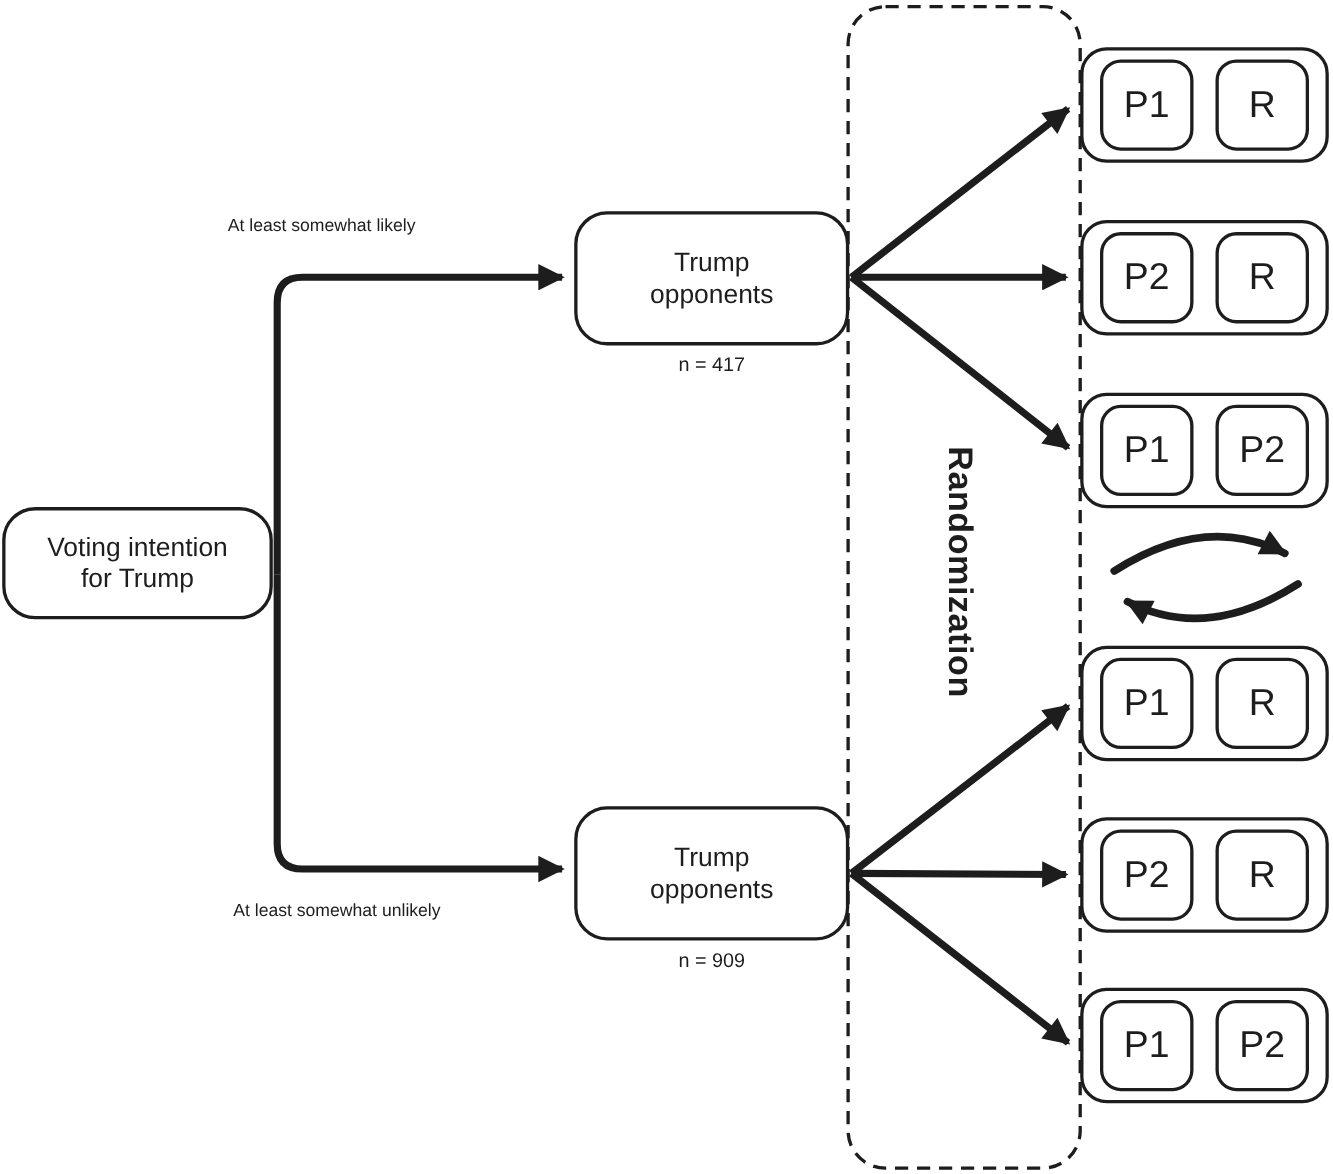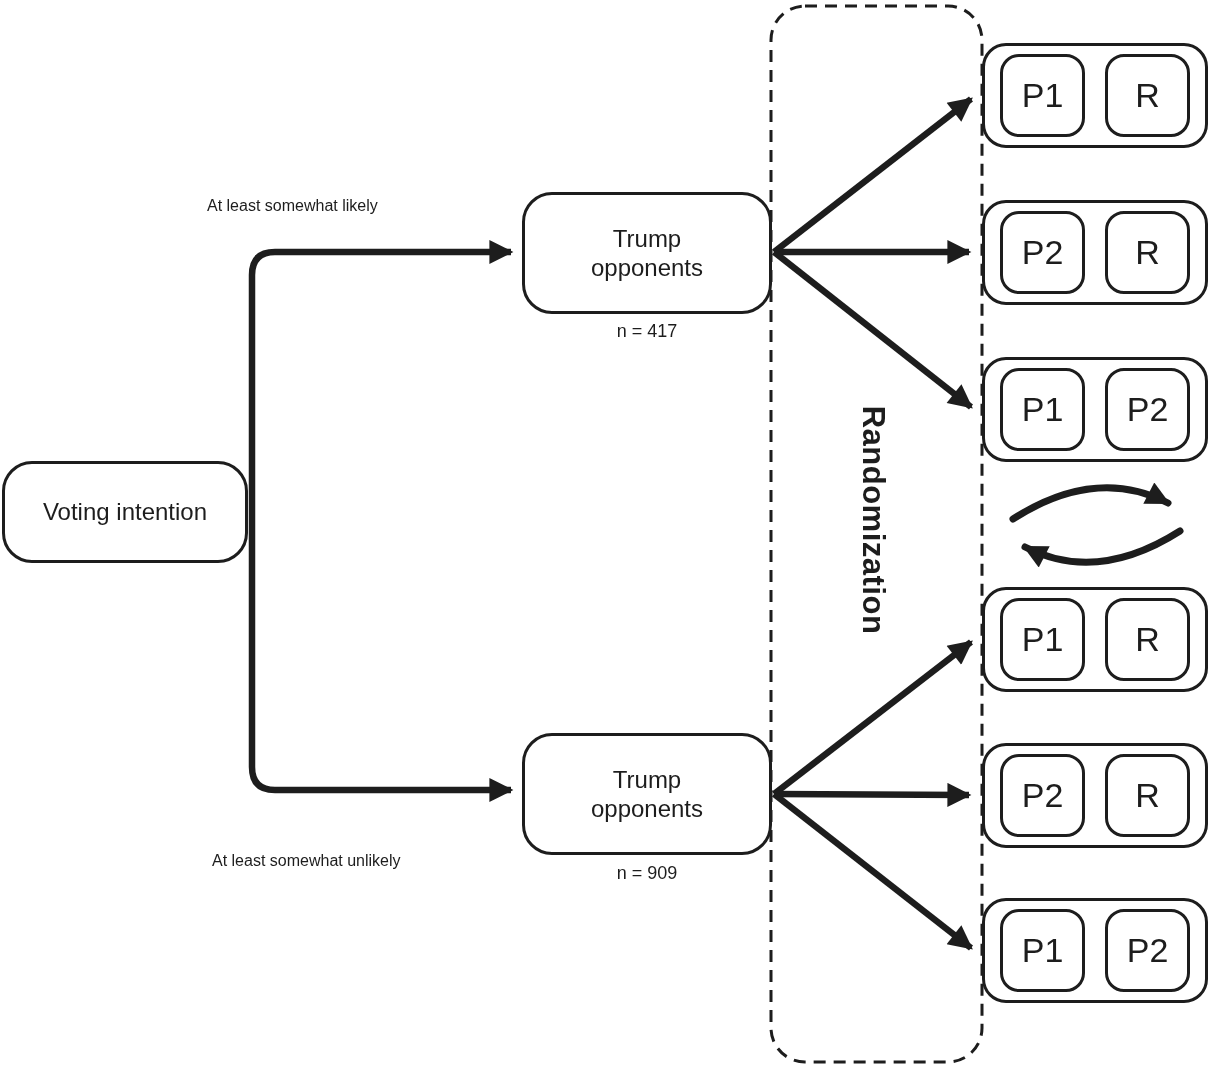--- a/index.html
+++ b/index.html
@@ -36,21 +36,21 @@
   .node-root   { left: 2px;   top: 461px; width: 246px; height: 102px; }
   .node-group1 { left: 522px; top: 192px; width: 250px; height: 122px; }
   .node-group2 { left: 522px; top: 733px; width: 250px; height: 122px; }
 
   .edge-label {
     position: absolute;
     font-size: 16px;
     white-space: nowrap;
   }
   .edge-label.top    { left: 207px; top: 197px; }
-  .edge-label.bottom { left: 212px; top: 820px; margin-top: 32px; }
+  .edge-label.bottom { left: 212px; top: 820px; }
 
   .n-label {
     position: absolute;
     width: 250px;
     text-align: center;
     font-size: 18px;
   }
   .n-label.top    { left: 522px; top: 321px; }
   .n-label.bottom { left: 522px; top: 863px; }
 
@@ -121,20 +121,21 @@
     <path class="wire" d="M 774 794 L 971 642" marker-end="url(#arrowhead)"></path>
     <path class="wire" d="M 774 794 L 969 795" marker-end="url(#arrowhead)"></path>
     <path class="wire" d="M 774 794 L 971 948" marker-end="url(#arrowhead)"></path>
 
     <path class="wire thin" d="M 1013 519 Q 1096 466 1168 503" marker-end="url(#arrowhead)"></path>
     <path class="wire thin" d="M 1180 531 Q 1097 584 1025 547" marker-end="url(#arrowhead)"></path>
   </svg>
 
   <div class="node node-root">
     <span>Voting intention</span>
+    <span>for Trump</span>
   </div>
 
   <div class="edge-label top">At least somewhat likely</div>
   <div class="edge-label bottom">At least somewhat unlikely</div>
 
   <div class="node node-group1">
     <span>Trump</span>
     <span>opponents</span>
   </div>
   <div class="n-label top">n = 417</div>

